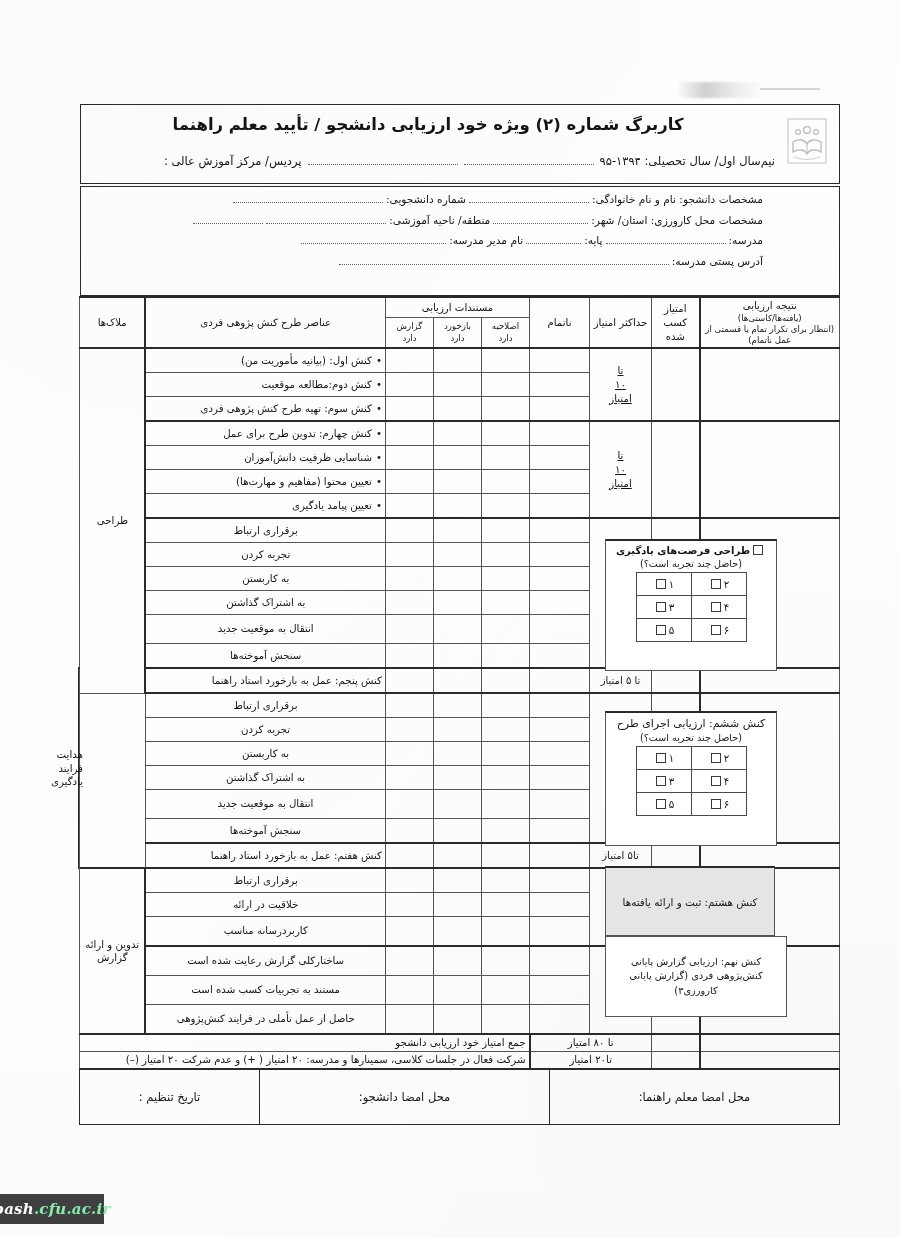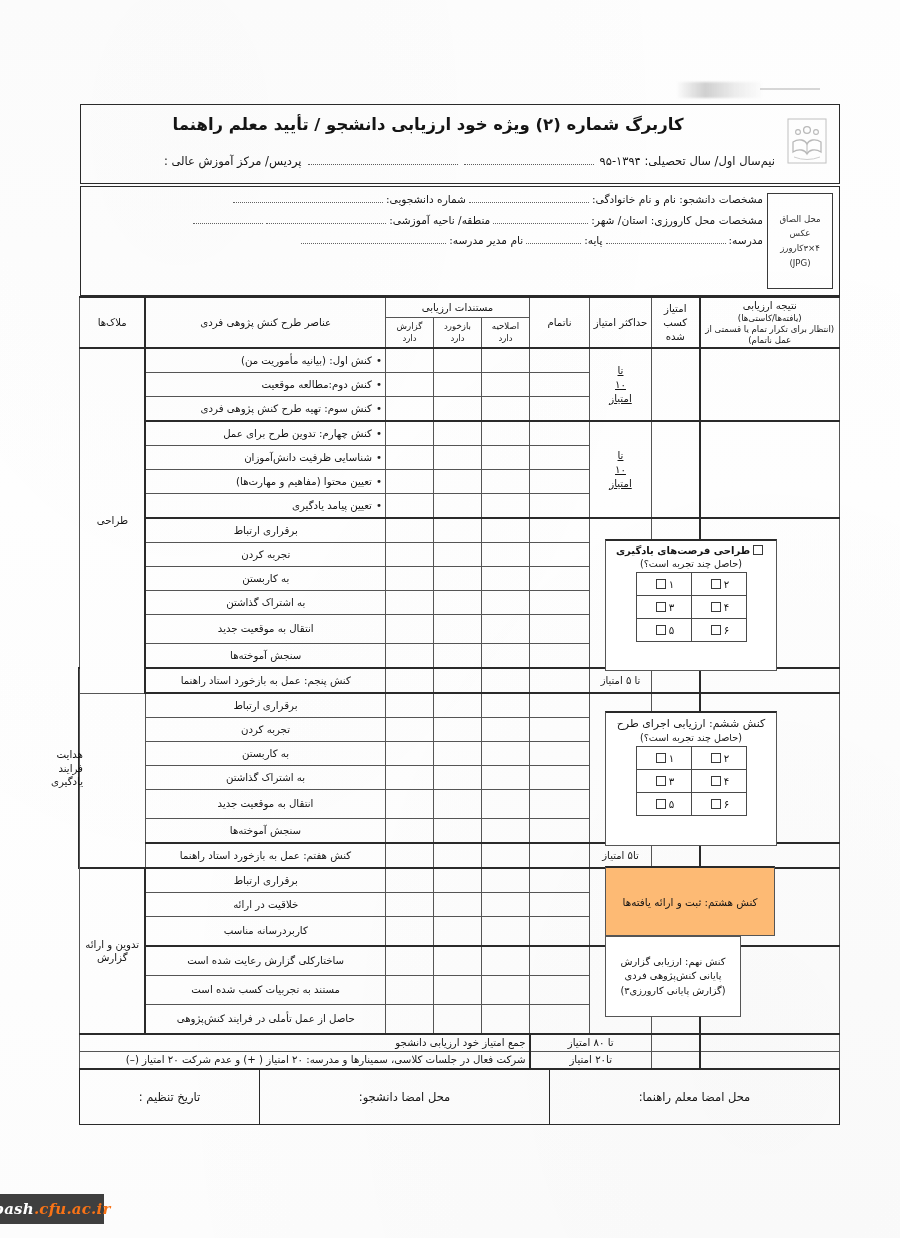--- a/index.html
+++ b/index.html
@@ -90,38 +90,38 @@
   
   .opp{padding:4px 5px;text-align:center;font-size:10.4px;}
   .opp .ttl{font-weight:bold;font-size:10px;}
   .opp .q{font-size:9.6px;margin:2px 0 3px;}
   .cbx{display:inline-block;width:8px;height:8px;border:1px solid #3a3a3a;margin:0 3px;vertical-align:-1px;}
   table.minigrid{border-collapse:collapse;margin:0 auto;}
   table.minigrid td{border:1px solid #4a4a4a;width:52px;height:20px;text-align:center;font-size:10.2px;}
   .sub{font-size:9.2px;text-align:center;line-height:1.25;}
   .sub-s{font-size:8.2px;text-align:center;line-height:1.2;}
 
-  .full-note{text-align:center;font-size:10.4px;}
+  .full-note{font-size:10.4px;}
   .foot-lbl{text-align:right;padding-right:10px;font-size:10.4px;}
   .foot-note{text-align:right;padding-right:10px;font-size:9px;}
   .foot-max{text-align:center;font-size:11px;font-weight:bold;}
 
   
   table.sign{border-collapse:collapse;width:760px;table-layout:fixed;margin-top:-1px;}
   table.sign td{border:1.6px solid #2a2a2a;height:52px;font-size:11.5px;text-align:center;vertical-align:middle;}
 
   
   .wm{
     position:absolute;left:0;top:1194px;width:104px;height:30px;
     background:#3f3f3f;display:flex;align-items:center;justify-content:center;
     font-family:"DejaVu Serif","Liberation Serif",serif;
     font-style:italic;font-weight:bold;font-size:15px;direction:ltr;letter-spacing:.2px;
   }
   .wm .w1{color:#ffffff;}
-  .wm .w2{color:#f97316;}
+  .wm .w2{color:#86efac;}
 </style>
 </head>
 <body>
 
 <div class="paper"></div>
 <div class="scan-smudge"></div>
 <div class="scan-smudge2"></div>
 
 <div class="sheet">
 
@@ -140,26 +140,20 @@
         <circle cx="11" cy="14" r="2.4" fill="none" stroke="#666" stroke-width="1.1"></circle>
         <circle cx="29" cy="14" r="2.4" fill="none" stroke="#666" stroke-width="1.1"></circle>
         <path d="M6 24 C12 20, 18 22, 20 26 C22 22, 28 20, 34 24 L34 34 C28 30, 22 32, 20 36 C18 32, 12 30, 6 34 Z" fill="none" stroke="#666" stroke-width="1.3"></path>
         <path d="M20 26 L20 36" stroke="#666" stroke-width="1"></path>
         <path d="M7 39 Q20 44 33 39" fill="none" stroke="#888" stroke-width=".9"></path>
       </svg>
     </div>
   </div>
 
   <div class="box ident">
-    <div class="photo-box">
-      <span>محل الصاق</span>
-      <span>عکس</span>
-      <span>۴×۳کارورز</span>
-      <span>(JPG)</span>
-    </div>
     <div class="fields">
 
       <div class="frow">
         <span>مشخصات دانشجو: نام و نام خانوادگی:</span>
         <span class="dots" style="width:120px"></span>
         <span>شماره دانشجویی:</span>
         <span class="dots" style="width:150px"></span>
       </div>
 
       <div class="frow">
@@ -172,20 +166,24 @@
 
       <div class="frow">
         <span>مدرسه:</span>
         <span class="dots" style="width:120px"></span>
         <span>پایه:</span>
         <span class="dots" style="width:55px"></span>
         <span>نام مدیر مدرسه:</span>
         <span class="dots" style="width:145px"></span>
       </div>
 
+      <div class="frow">
+        <span>آدرس پستی مدرسه:</span>
+        <span class="dots" style="width:330px"></span>
+      </div>
 
 
     </div>
   </div>
 
   <table class="grid">
     <colgroup>
       <col style="width:140px">
       <col style="width:48px">
       <col style="width:62px">
@@ -538,20 +536,20 @@
       </tr>
       <tr>
         <td><span>۶</span><span class="cbx"></span></td>
         <td><span>۵</span><span class="cbx"></span></td>
       </tr>
     </tbody>
       </table>
   </div>
 </div>
 
-<div style="position:absolute;left:605px;top:866px;width:170px;height:70px;border:1px solid #555;border-top:2px solid #2a2a2a;background:#fdba74;display:flex;align-items:center;justify-content:center;text-align:center;font-size:10.4px;padding:0 6px;box-sizing:border-box;">کنش هشتم: ثبت و ارائه یافته‌ها</div>
-
-<div style="position:absolute;left:605px;top:936px;width:136px;height:81px;border:1px solid #555;border-top:1px solid #555;background:#fff;display:flex;align-items:center;justify-content:center;text-align:center;font-size:9.8px;padding:0 6px;box-sizing:border-box;line-height:1.45;">کنش نهم: ارزیابی گزارش پایانی کنش‌پژوهی فردی (گزارش پایانی کارورزی۳)</div>
+<div style="position:absolute;left:605px;top:866px;width:170px;height:70px;border:1px solid #555;border-top:2px solid #2a2a2a;background:#e5e5e5;display:flex;align-items:center;justify-content:center;text-align:center;font-size:10.4px;padding:0 6px;box-sizing:border-box;">کنش هشتم: ثبت و ارائه یافته‌ها</div>
+
+<div style="position:absolute;left:605px;top:936px;width:182px;height:81px;border:1px solid #555;border-top:1px solid #555;background:#fff;display:flex;align-items:center;justify-content:center;text-align:center;font-size:9.8px;padding:0 6px;box-sizing:border-box;line-height:1.45;">کنش نهم: ارزیابی گزارش پایانی کنش‌پژوهی فردی (گزارش پایانی کارورزی۳)</div>
 
 <div class="wm">
   <span class="w1">bash</span>
     <span class="w2">.cfu.ac.ir</span>
 </div>
 
 </body></html>

